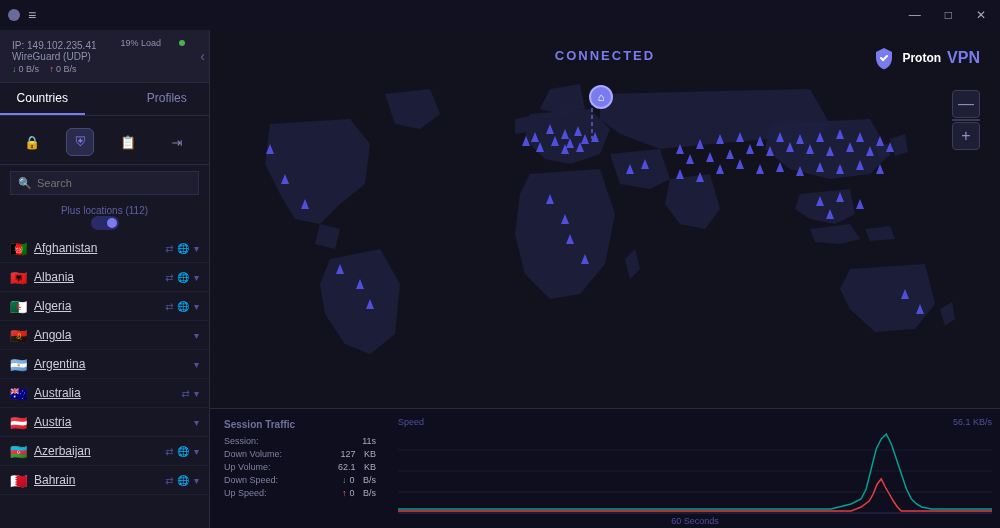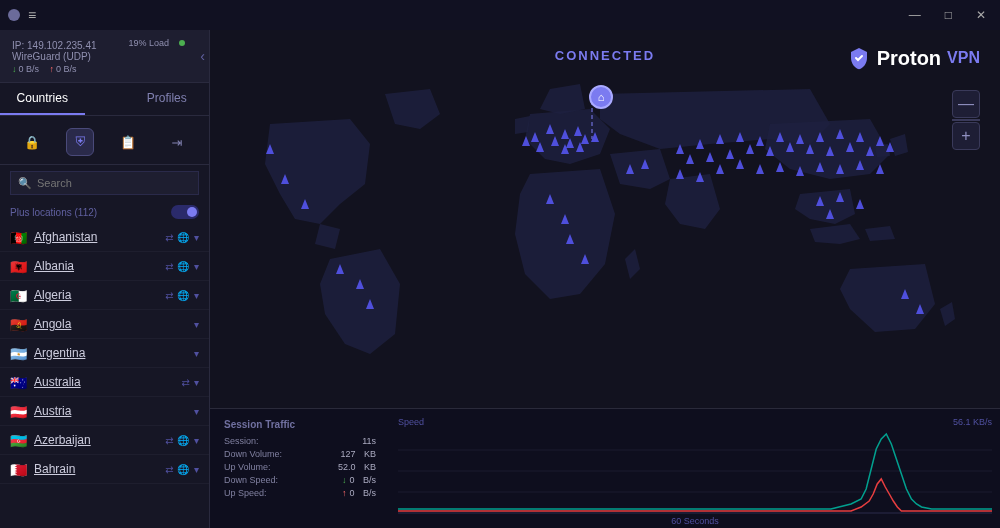--- a/index.html
+++ b/index.html
@@ -88,21 +88,21 @@
       margin-top: 2px;
     }
     .connection-load {
       position: absolute;
       top: 8px;
       right: 24px;
       font-size: 9px;
       color: #9090b0;
       display: flex;
       align-items: center;
-      gap: 10px;
+      gap: 18px;
     }
     .load-dot {
       width: 6px; height: 6px;
       border-radius: 50%;
       background: #4caf50;
     }
     .connection-protocol {
       font-size: 10px;
       color: #9090b0;
     }
@@ -212,20 +212,21 @@
     }
 
     
     .locations-header {
       display: flex;
       align-items: center;
       justify-content: space-between;
       padding: 4px 10px;
       font-size: 10px;
       color: #6060a0;
+      flex-direction: column;
     }
     .locations-header .toggle {
       width: 28px; height: 14px;
       background: #2a2a6a;
       border-radius: 7px;
       position: relative;
       cursor: pointer;
     }
     .locations-header .toggle::after {
       content: '';
@@ -588,21 +589,21 @@
     </div>
   </div>
 
   <div class="right-panel">
 
     <div class="proton-logo">
       <svg class="proton-shield" viewBox="0 0 24 24" fill="none">
         <path d="M12 2L4 6v6c0 5.25 3.5 10.15 8 11.35C16.5 22.15 20 17.25 20 12V6L12 2z" fill="#7b7bf0"></path>
         <path d="M9 12l2 2 4-4" stroke="#fff" stroke-width="2" stroke-linecap="round"></path>
       </svg>
-      <span style="color:#fff;font-size:20px;font-weight:bold;">Proton</span>
+      <span style="color:#fff;font-size:12px;font-weight:bold;">Proton</span>
         <span style="color:#7b7bf0;font-size:16px;font-weight:bold;">VPN</span>
     </div>
 
     <div class="zoom-controls">
       <button class="zoom-btn">—</button>
       <div class="zoom-divider"></div>
       <button class="zoom-btn">+</button>
     </div>
 
     <div class="connected-label">CONNECTED</div>
@@ -738,21 +739,21 @@
         </div>
         <div class="stat-row">
           <span>Down Volume:</span>
           <span class="stat-value">
             <span>127</span>&nbsp;<span>KB</span>
           </span>
         </div>
         <div class="stat-row">
           <span>Up Volume:</span>
           <span class="stat-value">
-            <span>52.0</span>&nbsp;<span>KB</span>
+            <span>62.1</span>&nbsp;<span>KB</span>
           </span>
         </div>
         <div class="stat-row">
           <span>Down Speed:</span>
           <span class="stat-value">
             <span class="stat-arrow-down">↓</span>
             <span>0</span>&nbsp;<span>B/s</span>
           </span>
         </div>
         <div class="stat-row">

